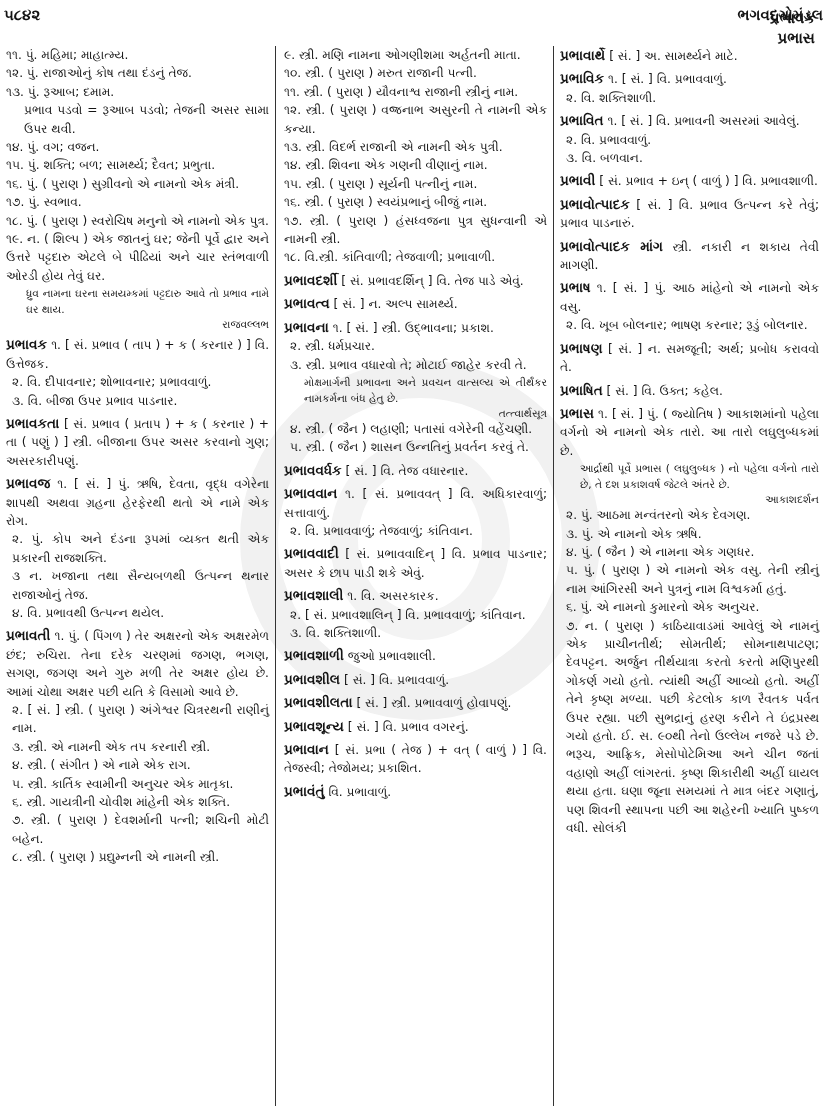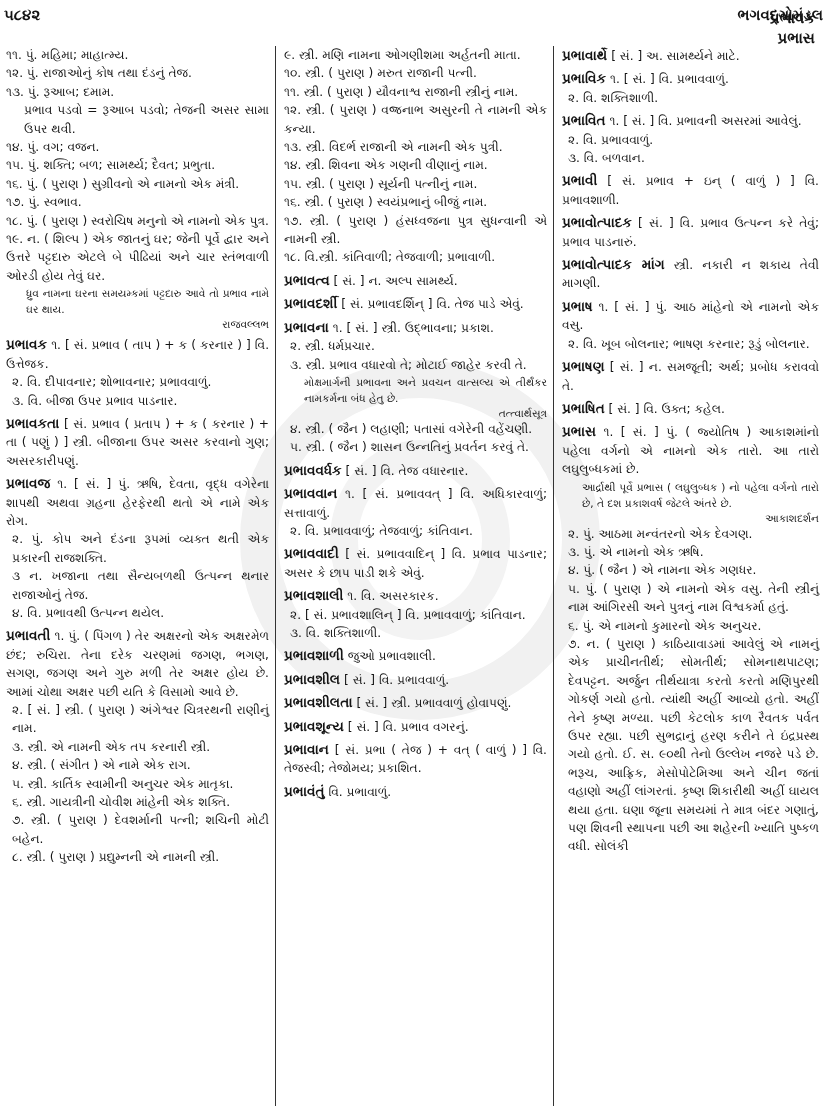--- a/index.html
+++ b/index.html
@@ -16,21 +16,21 @@
     border-radius: 50%; border: 28px solid #f3f3f3; box-sizing: border-box; z-index: 0;
   }
   .header { position: absolute; top: 0; left: 0; width: 823px; height: 56px; z-index: 1; }
   .page-num { position: absolute; left: 4px; top: 6px; font-size: 15px; font-weight: bold; }
   .running-title { position: absolute; left: 0; right: 0; top: 6px; text-align: right; font-size: 15px; font-weight: bold; }
   .guide-words { position: absolute; right: 8px; top: 8px; text-align: right; font-size: 15px; font-weight: bold; line-height: 20px; }
   .columns { position: absolute; top: 46px; left: 0; width: 825px; height: 1060px; display: flex; z-index: 1; }
   .col { box-sizing: border-box; padding: 0 6px; font-size: 12.2px; line-height: 18.4px; overflow: hidden; }
   .col1 { width: 275px; }
   .col2 { width: 278px; border-left: 1.5px solid #333; padding-left: 8px; }
-  .col3 { width: 272px; border-left: 1.5px solid #333; padding-left: 8px; }
+  .col3 { width: 272px; border-left: 1.5px solid #333; }
   .entry { margin-bottom: 4px; text-align: justify; }
   .hw { font-weight: bold; font-size: 13.6px; }
   .sense { display: block; padding-left: 0; }
   .indent { display: block; padding-left: 6px; }
   .quote { display: block; font-size: 10.6px; line-height: 16px; padding-left: 20px; }
   .quote-src { display: block; text-align: right; font-size: 10.6px; line-height: 14px; }
 </style>
 </head>
 <body>
 
@@ -100,26 +100,26 @@
       <span class="sense">૧૧. સ્ત્રી. ( પુરાણ ) યૌવનાશ્વ રાજાની સ્ત્રીનું નામ.</span>
       <span class="sense">૧૨. સ્ત્રી. ( પુરાણ ) વજ્રનાભ અસુરની તે નામની એક કન્યા.</span>
       <span class="sense">૧૩. સ્ત્રી. વિદર્ભ રાજાની એ નામની એક પુત્રી.</span>
       <span class="sense">૧૪. સ્ત્રી. શિવના એક ગણની વીણાનું નામ.</span>
       <span class="sense">૧૫. સ્ત્રી. ( પુરાણ ) સૂર્યની પત્નીનું નામ.</span>
       <span class="sense">૧૬. સ્ત્રી. ( પુરાણ ) સ્વયંપ્રભાનું બીજું નામ.</span>
       <span class="sense">૧૭. સ્ત્રી. ( પુરાણ ) હંસધ્વજના પુત્ર સુધન્વાની એ નામની સ્ત્રી.</span>
       <span class="sense">૧૮. વિ.સ્ત્રી. કાંતિવાળી; તેજવાળી; પ્રભાવાળી.</span>
     </div>
     <div class="entry">
+      <span class="hw">પ્રભાવદર્શી</span>
+      <span>[ સં. પ્રભાવદર્શિન્ ] વિ. તેજ પાડે એવું.</span>
+    </div>
+    <div class="entry">
       <span class="hw">પ્રભાવત્વ</span>
       <span>[ સં. ] ન. અલ્પ સામર્થ્ય.</span>
-    </div>
-    <div class="entry">
-      <span class="hw">પ્રભાવદર્શી</span>
-      <span>[ સં. પ્રભાવદર્શિન્ ] વિ. તેજ પાડે એવું.</span>
     </div>
     <div class="entry">
       <span class="hw">પ્રભાવના</span>
       <span>૧. [ સં. ] સ્ત્રી. ઉદ્ભાવના; પ્રકાશ.</span>
       <span class="indent">૨. સ્ત્રી. ધર્મપ્રચાર.</span>
       <span class="indent">૩. સ્ત્રી. પ્રભાવ વધારવો તે; મોટાઈ જાહેર કરવી તે.</span>
       <span class="quote">મોક્ષમાર્ગની પ્રભાવના અને પ્રવચન વાત્સલ્ય એ તીર્થંકર નામકર્મના બંધ હેતુ છે.</span>
       <span class="quote-src">તત્ત્વાર્થસૂત્ર</span>
       <span class="indent">૪. સ્ત્રી. ( જૈન ) લહાણી; પતાસાં વગેરેની વહેંચણી.</span>
       <span class="indent">૫. સ્ત્રી. ( જૈન ) શાસન ઉન્નતિનું પ્રવર્તન કરવું તે.</span>

